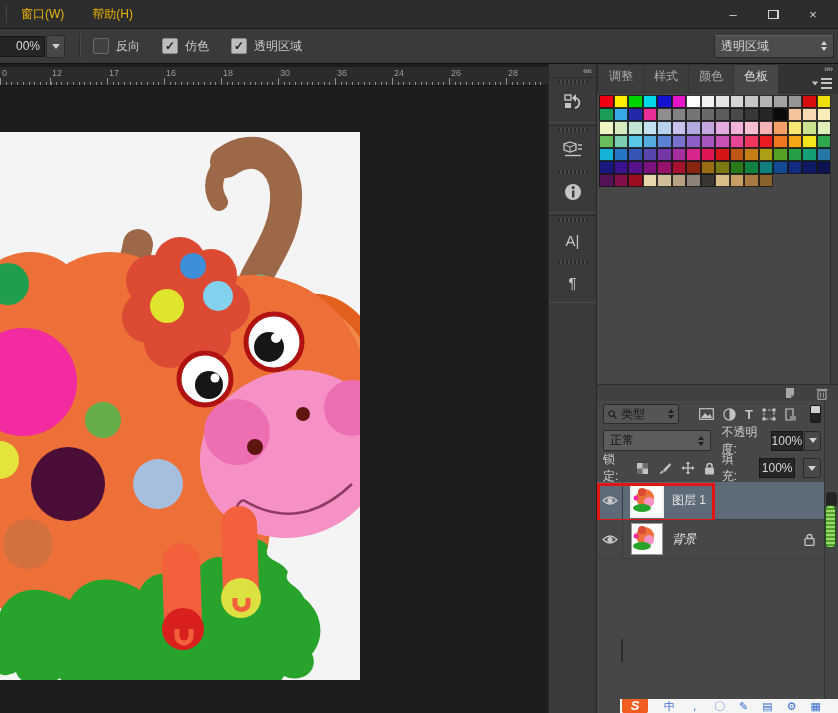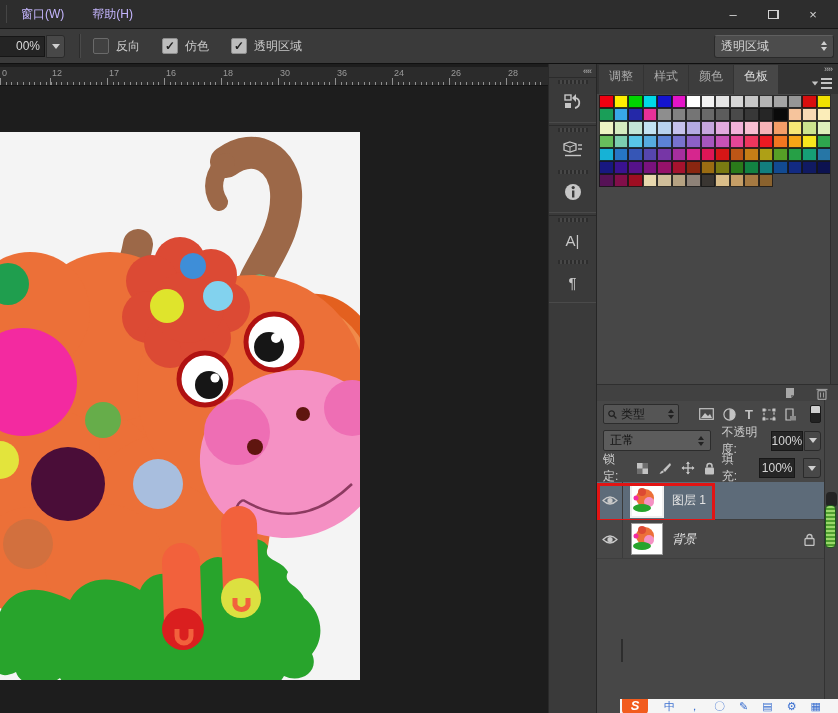--- a/index.html
+++ b/index.html
@@ -1,21 +1,21 @@
 <!DOCTYPE html>
 <html><head>
 <meta charset="utf-8">
 <style>
   html,body{margin:0;padding:0;background:#111;}
   .app{position:relative;width:838px;height:713px;background:#262626;overflow:hidden;
        font-family:"Liberation Sans",sans-serif;color:#c9c9c9;font-size:12px;-webkit-font-smoothing:antialiased;}
   
   .menubar{height:28px;background:#2d2d2d;border-bottom:1px solid #171717;display:flex;align-items:center;}
   .menubar .leftdiv{width:1px;height:18px;background:#454545;margin-left:6px;}
-  .menu-item{padding:0 14px;line-height:28px;color:#c4b5fd;cursor:default;}
+  .menu-item{padding:0 14px;line-height:28px;color:#eab308;cursor:default;}
   .win-controls{margin-left:auto;display:flex;align-items:center;gap:14px;padding-right:12px;}
   .win-btn{width:26px;height:18px;display:flex;align-items:center;justify-content:center;color:#d2d2d2;font-size:13px;}
   .icon-restore{position:relative;width:11px;height:9px;}
   .icon-restore .r1{position:absolute;right:0;top:0;width:8px;height:7px;border:1px solid #d2d2d2;}
   .icon-restore .r2{position:absolute;left:0;bottom:0;width:8px;height:7px;border:1px solid #d2d2d2;background:#2d2d2d;}
   
   .optionsbar{height:34px;background:#3a3a3a;border-bottom:1px solid #202020;display:flex;align-items:center;}
   .zoom-box{width:40px;height:19px;background:#242424;border:1px solid #161616;border-left:none;color:#d8d8d8;
             display:flex;align-items:center;justify-content:flex-end;padding-right:4px;font-size:12px;}
   .dd-btn{width:17px;height:21px;background:#484848;border:1px solid #2a2a2a;border-radius:0 3px 3px 0;

